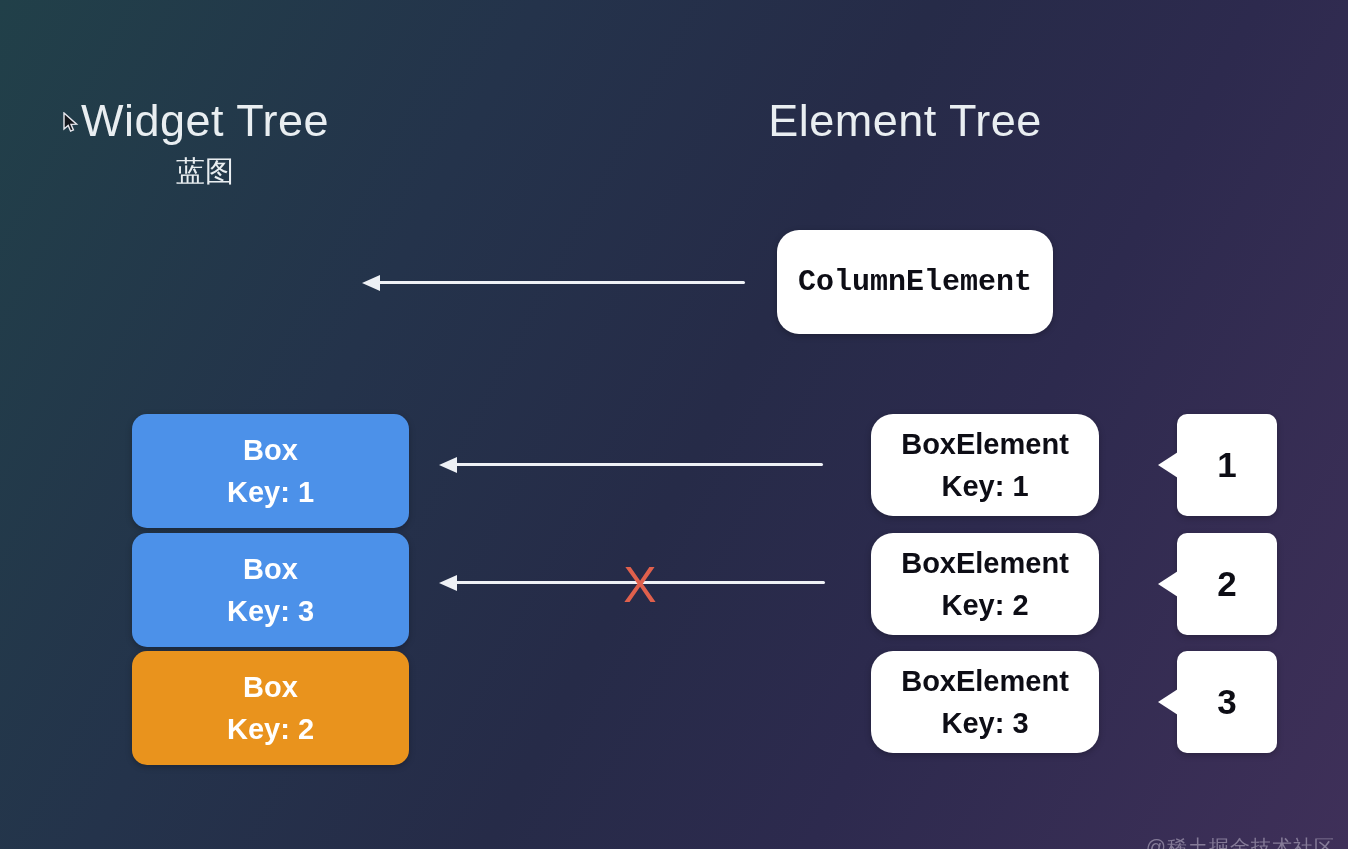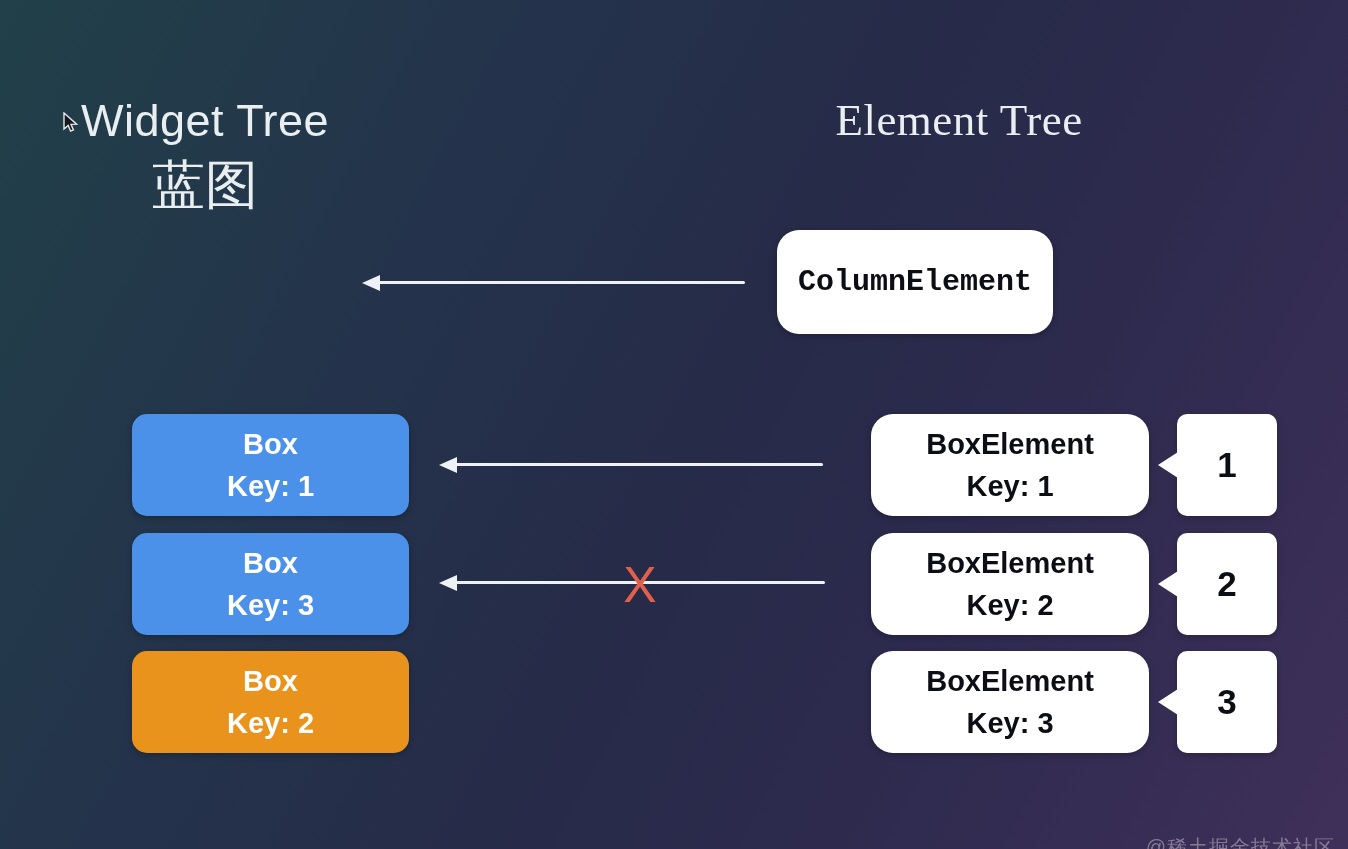--- a/index.html
+++ b/index.html
@@ -12,46 +12,46 @@
     position: relative;
     width: 1348px; height: 849px;
     background: linear-gradient(118deg,
       #214049 0%, #24334b 30%, #262b48 52%, #2d2a4e 70%, #3f3059 100%);
     overflow: hidden;
   }
 
   
   .heading { position: absolute; text-align: center; color: #e9eef1; }
   .heading .en { font-size: 45px; font-weight: 500; letter-spacing: 0.5px; line-height: 1.1; }
-  .heading .zh { font-size: 53px; font-weight: 400; margin-top: 10px; line-height: 1.1; }
+  .heading .zh { font-size: 29px; font-weight: 400; margin-top: 10px; line-height: 1.1; }
   .heading-widget  { left: 40px;  top: 96px;  width: 330px; }
-  .heading-element { left: 794px; top: 96px;  width: 330px; font-family: Liberation Serif, serif; }
+  .heading-element { left: 740px; top: 96px;  width: 330px; }
   .heading-state   { left: 1126px; top: 270px; width: 180px; }
 
   
   .node {
     position: absolute;
     display: flex; flex-direction: column;
     align-items: center; justify-content: center;
     border-radius: 15px;
     color: #ffffff; font-weight: bold;
     box-shadow: 0 2px 6px rgba(0,0,0,0.25);
   }
   .node .l1, .node .l2 { font-size: 29px; line-height: 1.45; }
   .node-column { left: 68px; top: 231px; width: 277px; height: 102px; font-size: 30px; }
   .node-column-element {
     left: 777px; top: 230px; width: 276px; height: 104px;
     background: #ffffff; color: #0d0d15; font-size: 30px; border-radius: 22px; font-family: Liberation Mono, monospace;
   }
-  .wbox { left: 132px; width: 277px; height: 102px; }
+  .wbox { left: 132px; width: 277px; height: 114px; }
   .wbox-1 { top: 414px; }
   .wbox-2 { top: 533px; }
   .wbox-3 { top: 651px; }
   .ebox {
-    left: 871px; width: 278px; height: 102px;
+    left: 871px; width: 228px; height: 102px;
     background: #ffffff; color: #0d0d15; border-radius: 22px; text-align: center;
   }
   .ebox-1 { top: 414px; }
   .ebox-2 { top: 533px; }
   .ebox-3 { top: 651px; }
 
   
   .bubble {
     position: absolute;
     left: 1177px; width: 100px; height: 102px;

